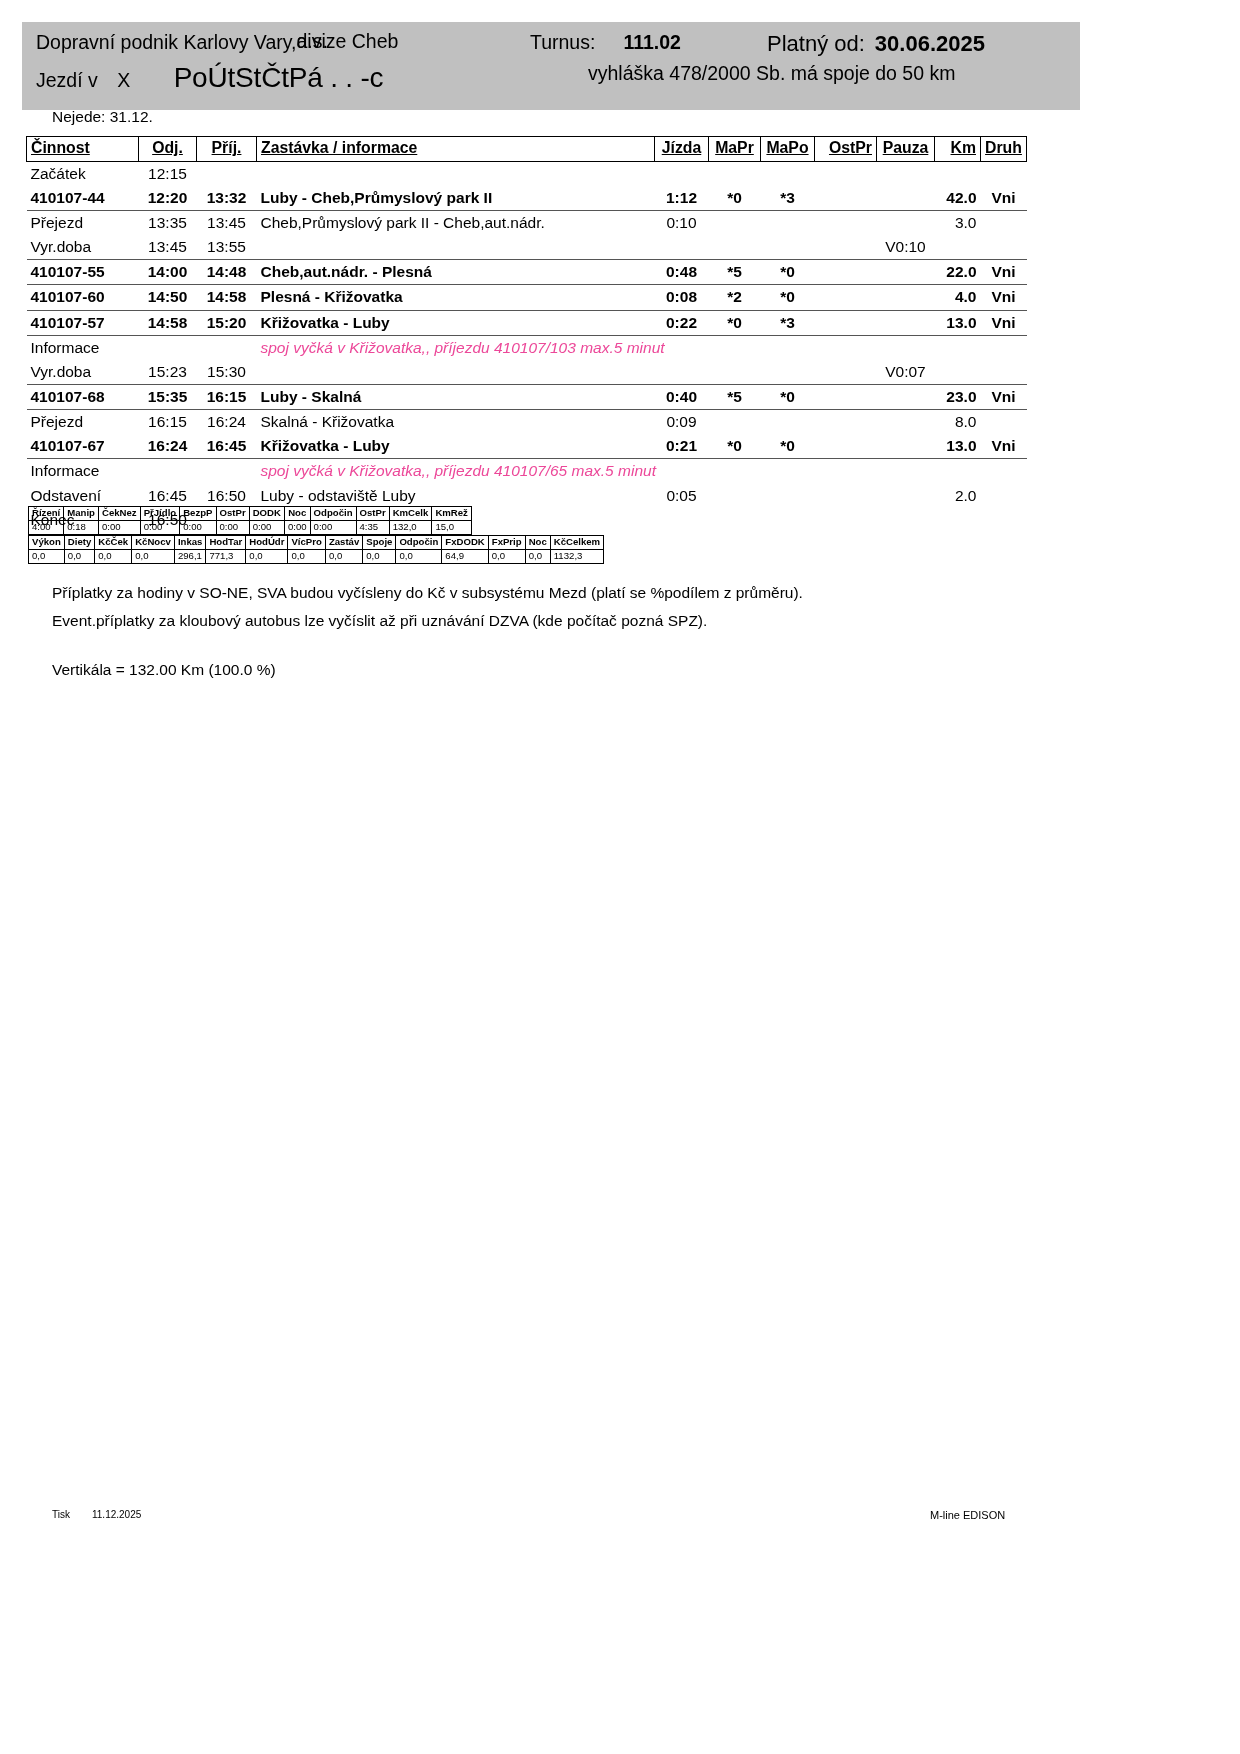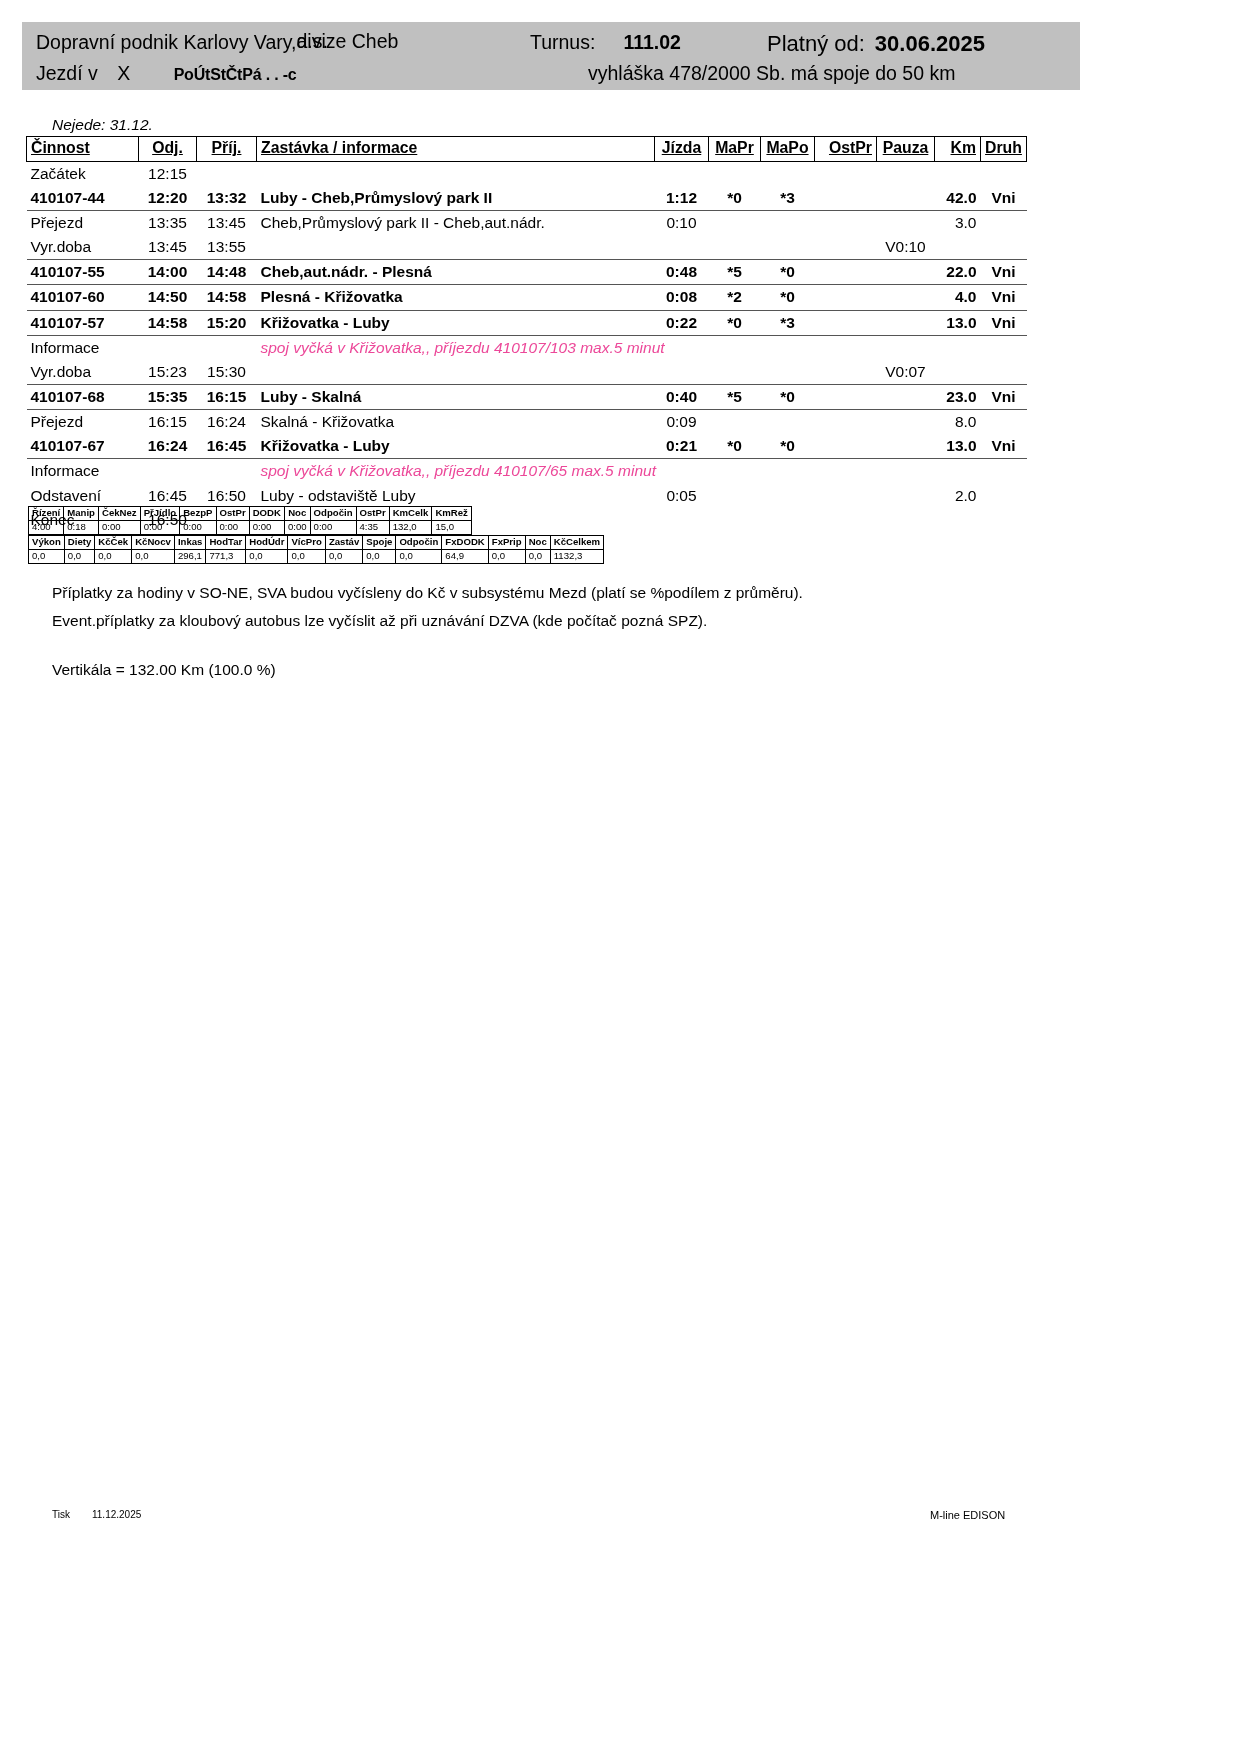--- a/index.html
+++ b/index.html
@@ -21,21 +21,21 @@
     height: 1754px;
     box-sizing: border-box;
   }
 
   
   .header-bar {
     position: absolute;
     left: 22px;
     top: 22px;
     width: 1058px;
-    height: 68px;
+    height: 88px;
     background: #c0c0c0;
     box-sizing: border-box;
   }
   .hdr-line1 {
     position: absolute;
     left: 14px;
     top: 9px;
     font-size: 19.5px;
     white-space: nowrap;
   }
@@ -61,22 +61,22 @@
     white-space: nowrap;
   }
   .hdr-line2 {
     position: absolute;
     left: 14px;
     top: 40px;
     font-size: 19.5px;
     white-space: nowrap;
   }
   .hdr-days {
-    font-weight: bold;
-    font-size: 16px;
+    font-weight: normal;
+    font-size: 28px;
     letter-spacing: -0.2px;
     margin-left: 38px;
   }
   .hdr-turnus {
     position: absolute;
     left: 508px;
     top: 9px;
     font-size: 19.5px;
     white-space: nowrap;
   }
@@ -99,23 +99,22 @@
     position: absolute;
     left: 566px;
     top: 40px;
     font-size: 19.5px;
     white-space: nowrap;
   }
 
   .nejede {
     position: absolute;
     left: 52px;
-    top: 116px;
+    top: 108px;
     font-size: 15.5px;
-    font-style: italic;
   }
 
   
   .main-table {
     position: absolute;
     left: 26px;
     top: 136px;
     width: 984px;
     border-collapse: collapse;
     font-size: 15.5px;

